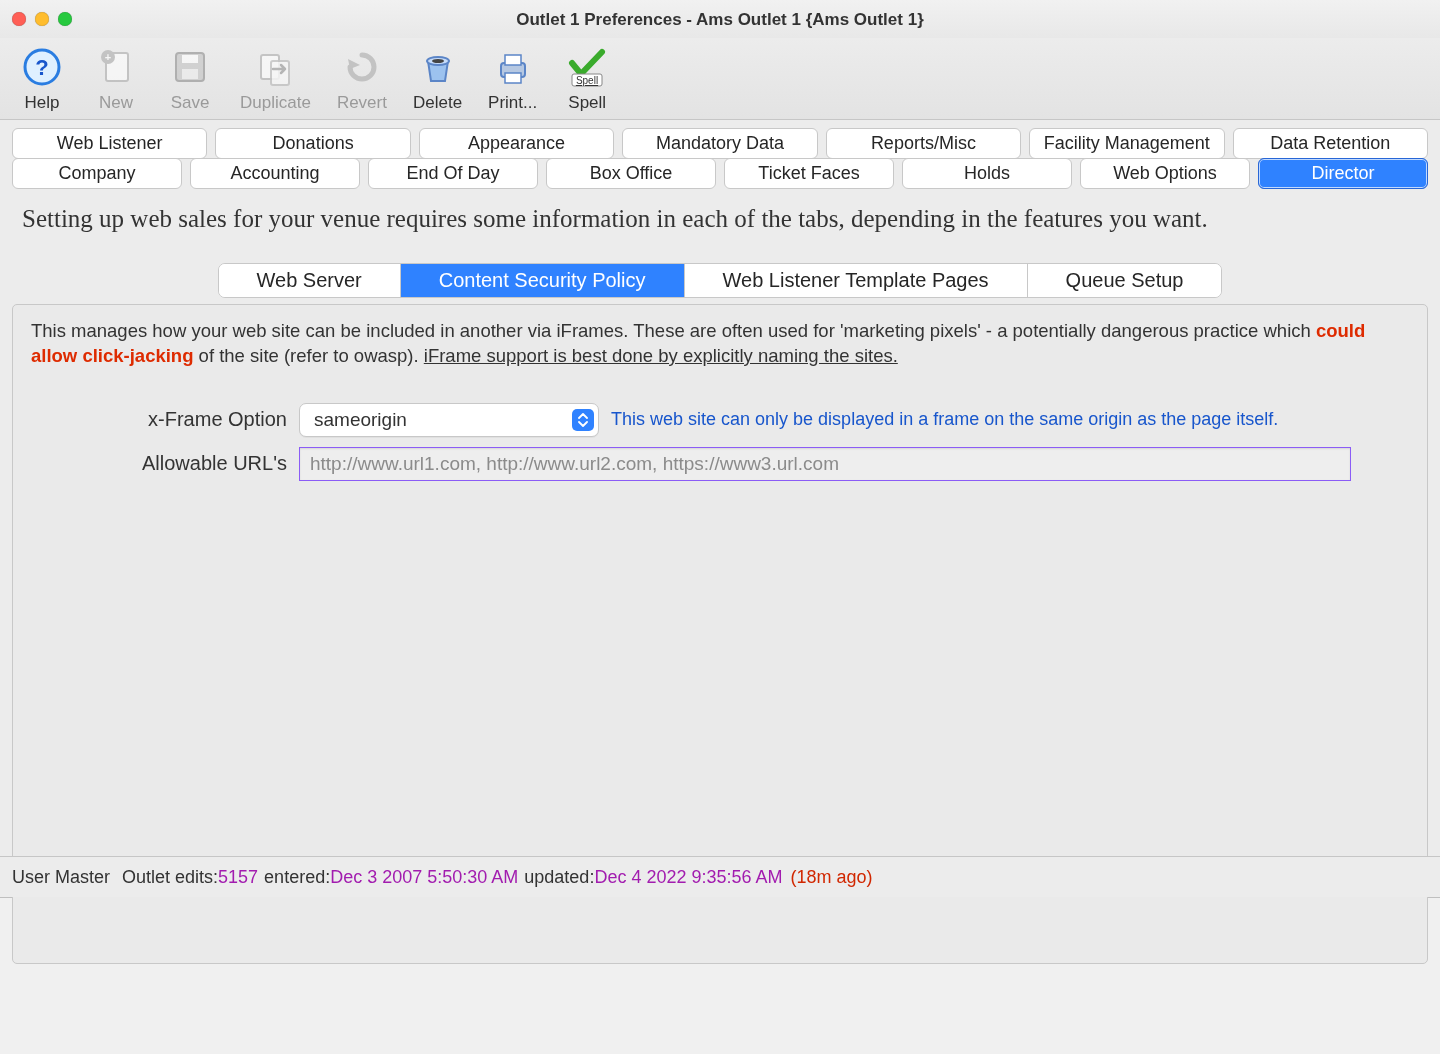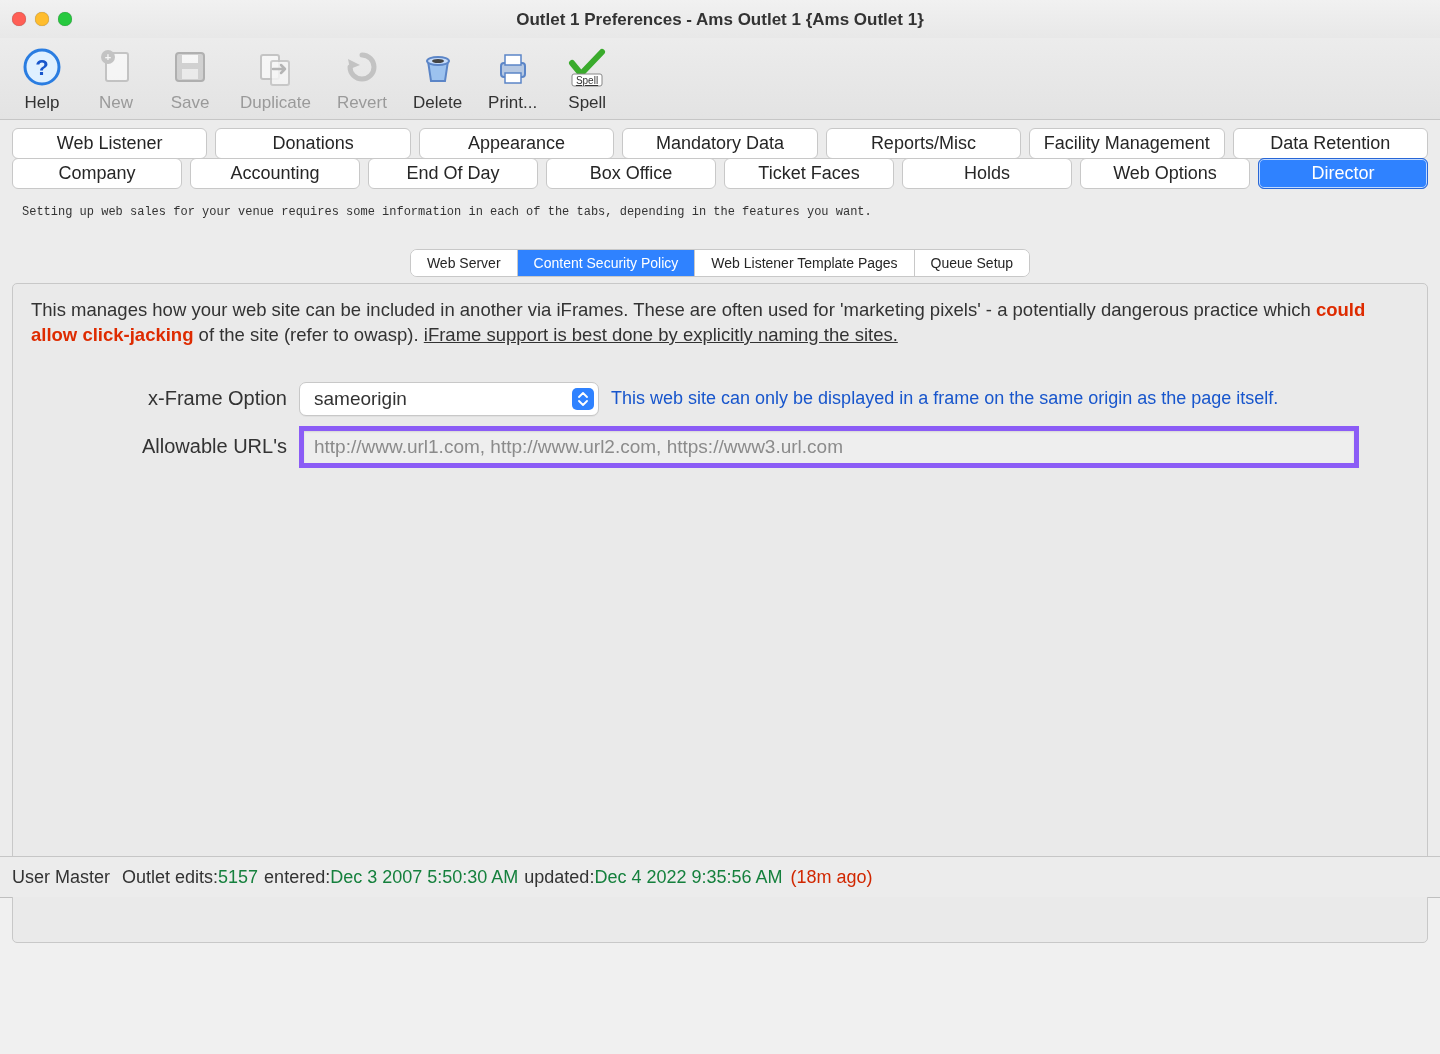--- a/index.html
+++ b/index.html
@@ -104,41 +104,41 @@
   }
   .tab:last-child { margin-right: 0; }
   .tab.active {
     background: #2f82ff;
     border-color: #2866d6;
     color: #fff;
   }
   
   .infoline {
     padding: 8px 22px 22px 22px;
-    font-size: 12px;
-    font-family: Liberation Mono, monospace;
+    font-size: 25px;
+    font-family: Liberation Serif, serif;
     color: #333;
     margin-top: 8px;
   }
   
   .subtabs {
     display: flex;
     justify-content: center;
     margin: 8px 0 6px 0;
   }
   .subseg {
     display: inline-flex;
     border: 1px solid #c8c8c8;
     border-radius: 7px;
     overflow: hidden;
     background: #fff;
   }
   .seg {
-    padding: 5px 16px;
-    font-size: 14px;
+    padding: 5px 38px;
+    font-size: 20px;
     color: #262626;
     border-right: 1px solid #c8c8c8;
     background: #fff;
   }
   .seg:last-child { border-right: none; }
   .seg.active {
     background: #2f82ff;
     color: #fff;
   }
   
@@ -199,21 +199,21 @@
     display: flex; align-items: center; justify-content: center;
   }
   .hint {
     color: #1856cc;
     font-size: 18px;
     font-family: "Lucida Grande", "Helvetica Neue", sans-serif;
   }
   .txtinput {
     flex: 1;
     height: 32px;
-    border: 5px solid #8b5cf6;
+    border: 1px solid #8b5cf6;
     border-radius: 0px;
     background: #eeeeee;
     padding: 0 10px;
     font-size: 19px;
     color: #8b8b8b;
     display: flex;
     align-items: center;
     box-shadow: inset 0 1px 2px rgba(0,0,0,0.1);
     max-width: 1030px;
   }
@@ -225,21 +225,21 @@
     background: #ececec;
     border-top: 1px solid #c6c6c6;
     padding: 4px 12px;
     font-size: 18px;
     color: #333;
     display: flex;
     align-items: center;
     gap: 0;
     font-family: "Lucida Grande", "Helvetica Neue", sans-serif;
   }
-  .statusbar .blue { color: #15803d; }
+  .statusbar .blue { color: #a21caf; }
   .statusbar .red2 { color: #d12700; }
 </style>
 </head>
 <body>
 
 <div class="window">
 
   <div class="titlebar">
     <div class="traffic">
       <div class="tl red"></div>

